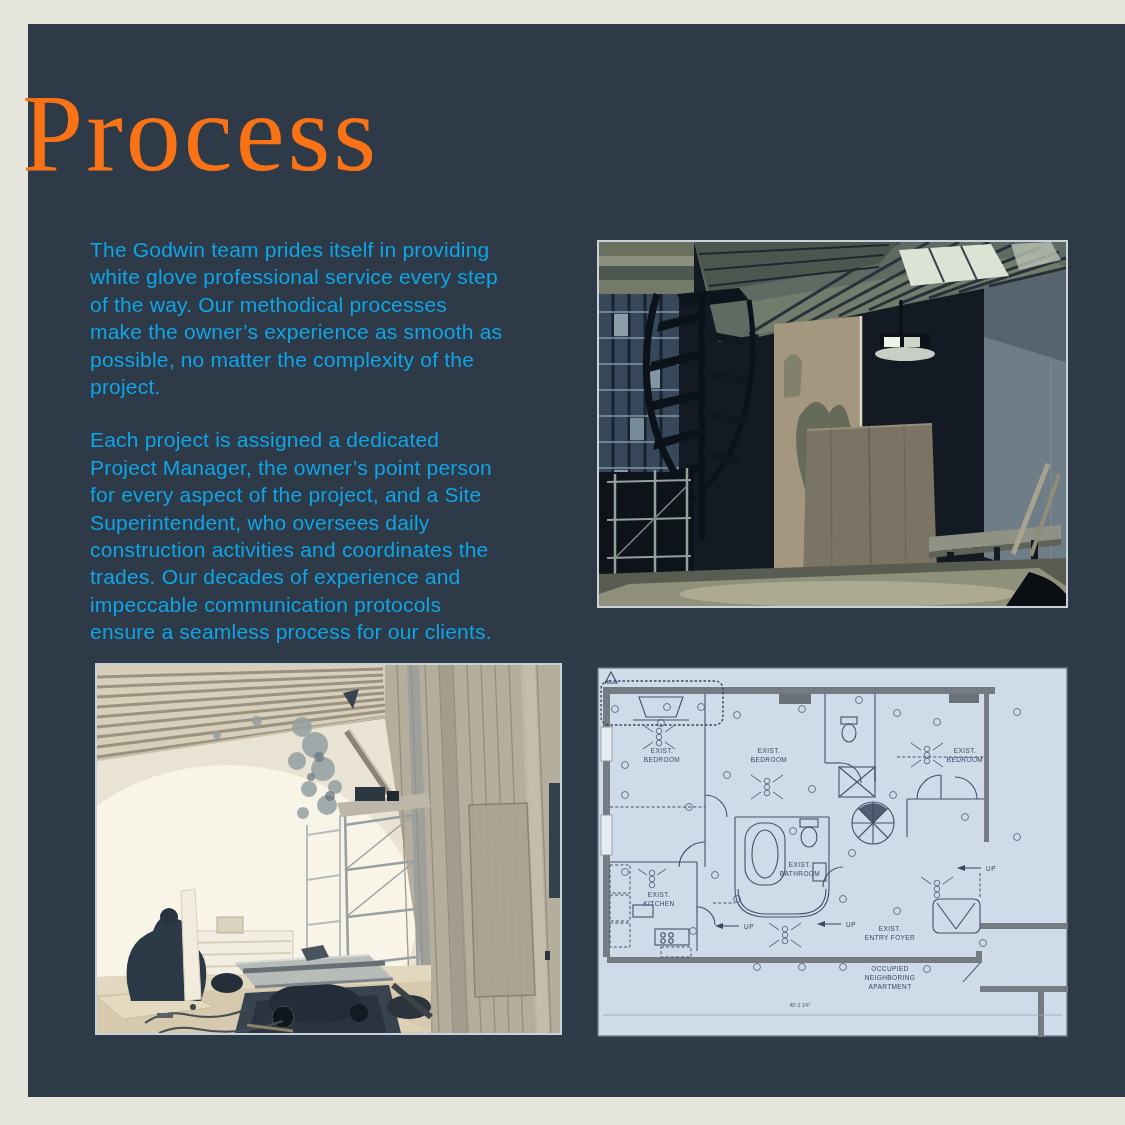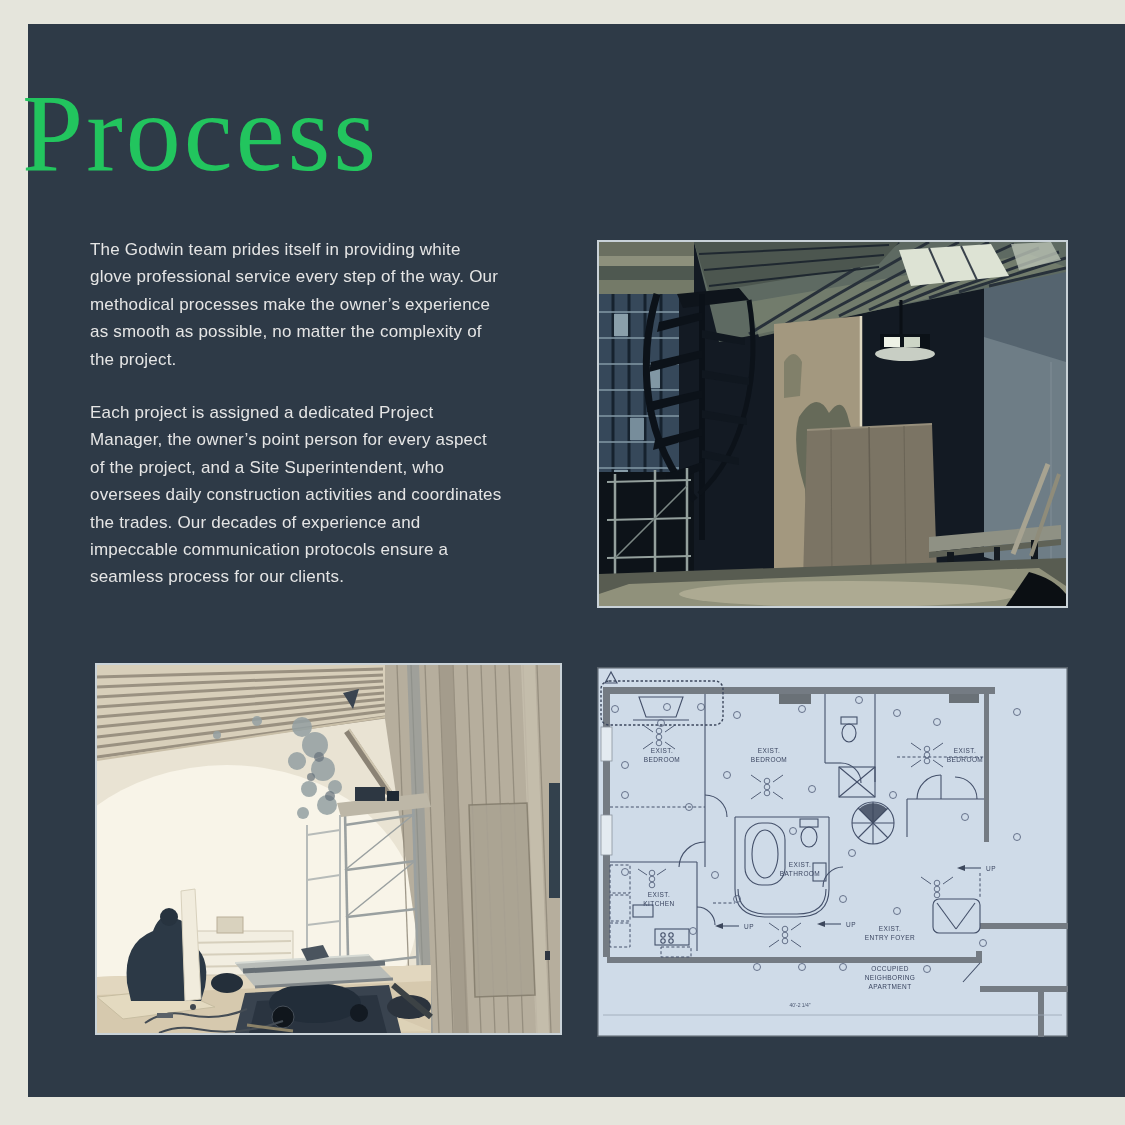--- a/index.html
+++ b/index.html
@@ -1,23 +1,23 @@
 <!DOCTYPE html>
 <html><head>
 <meta charset="utf-8">
 <style>
   html,body{margin:0;padding:0;background:#e5e5dc;}
   .canvas{position:relative;width:1125px;height:1125px;background:#e5e5dc;overflow:hidden;
           font-family:"Liberation Sans",sans-serif;}
   .page{position:absolute;left:28px;top:24px;width:1097px;height:1073px;background:#2e3a47;}
   .page-title{position:absolute;left:-6px;top:54px;margin:0;
               font-family:"Liberation Serif","DejaVu Serif",serif;font-weight:400;
-              font-size:110px;line-height:1;letter-spacing:3px;color:#22c55e;}
+              font-size:110px;line-height:1;letter-spacing:3px;color:#f97316;}
   .intro{position:absolute;left:62px;top:212px;width:420px;}
-  .intro p{margin:0 6px 26px 0;font-size:17px;line-height:27.4px;color:#e5e5e5;letter-spacing:.2px;}
+  .intro p{margin:0 6px 26px 0;font-size:21px;line-height:27.4px;color:#0ea5e9;letter-spacing:.2px;}
   .photo{position:absolute;border:2px solid #c9d2d8;background:#131a23;line-height:0;}
   .photo-top{left:569px;top:216px;width:467px;height:364px;}
   .photo-bottom{left:67px;top:639px;width:463px;height:368px;}
   .plan{position:absolute;left:569px;top:643px;width:471px;height:370px;line-height:0;}
   .plan-label{font-family:"Liberation Sans",sans-serif;font-size:6.5px;fill:#3a4560;
               letter-spacing:.4px;text-anchor:middle;}
   .plan-tiny{font-family:"Liberation Sans",sans-serif;font-size:5px;fill:#4a5670;text-anchor:middle;}
   .pline{stroke:#44506a;stroke-width:1.1;fill:none;}
   .pdash{stroke:#44506a;stroke-width:1;fill:none;stroke-dasharray:3 2.2;}
   .pwall{fill:#747b83;}

